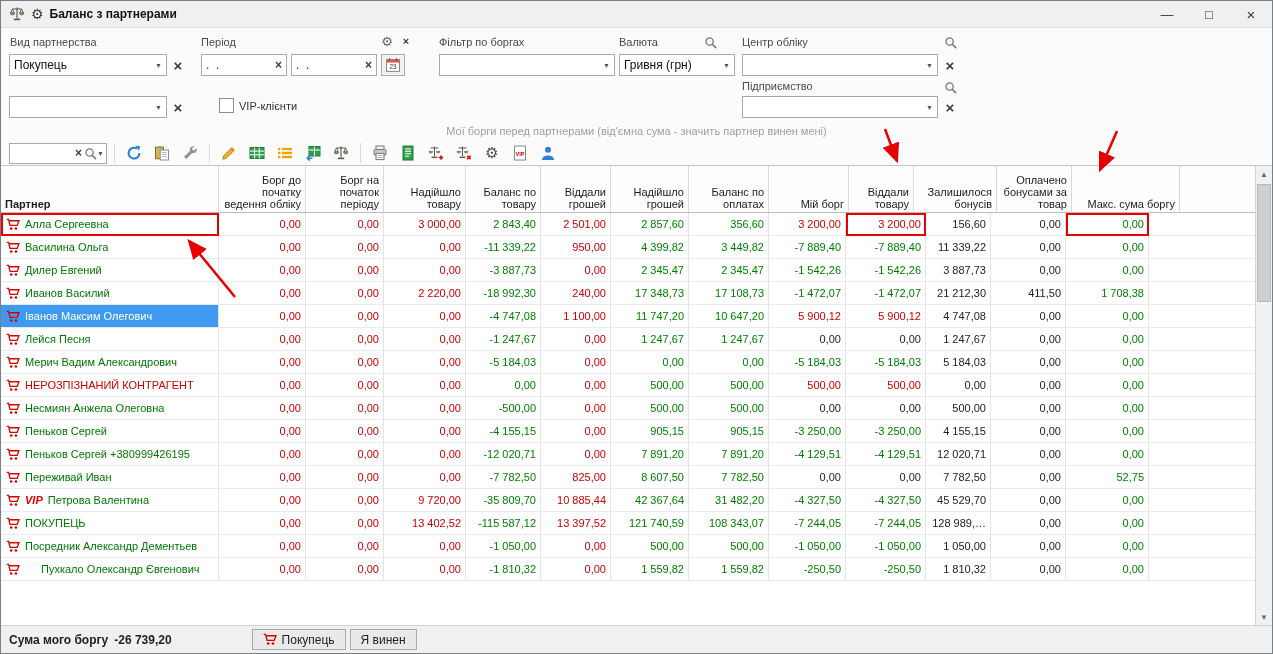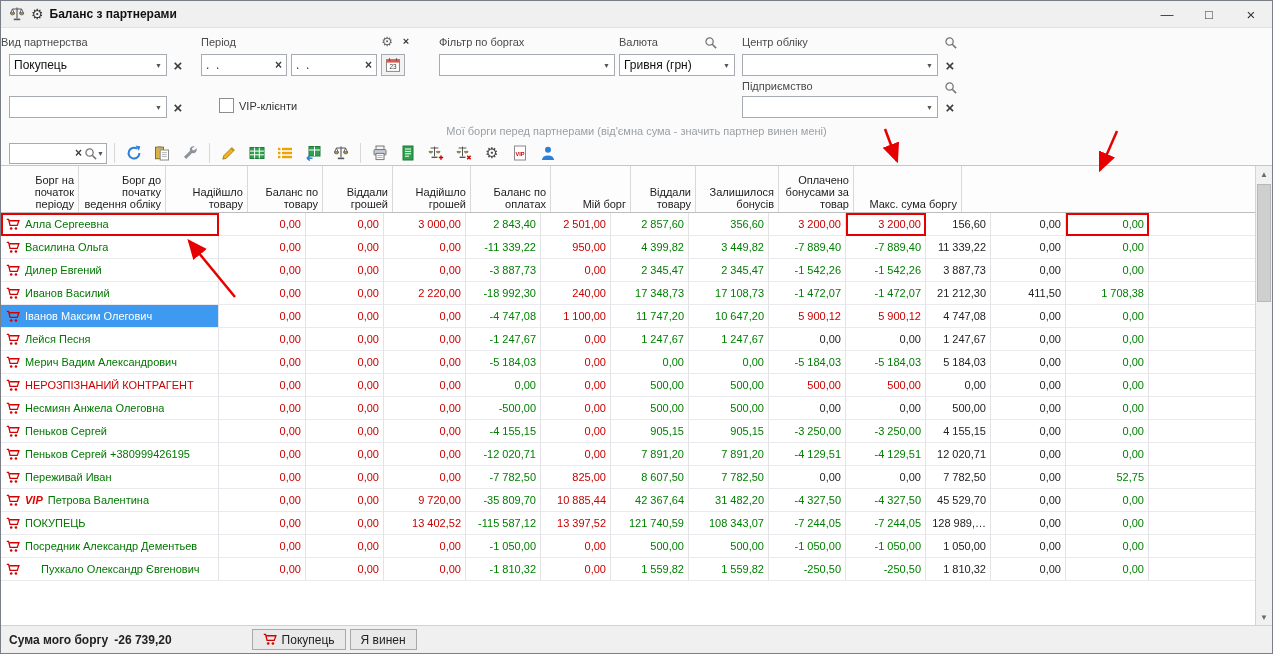--- a/index.html
+++ b/index.html
@@ -87,21 +87,21 @@
     <span class="gear" style="font-size:14px;color:#3a3a3a;">⚙</span>
     <span class="title">Баланс з партнерами</span>
     <div class="winbtns">
       <div class="winbtn">—</div>
       <div class="winbtn">□</div>
       <div class="winbtn close">×</div>
     </div>
   </div>
 
   <div class="filters">
-    <div class="flabel" style="left:0;top:8px">Вид партнерства</div>
+    <div class="flabel" style="left:9px;top:8px">Вид партнерства</div>
     <div class="combo" style="left:8px;top:26px;width:158px">
       <span class="val">Покупець</span>
       <span class="arr">▼</span>
     </div>
     <div class="xbtn" style="left:168px;top:26px">×</div>
 
     <div class="flabel" style="left:200px;top:8px">Період</div>
     <div class="iconbtn gear" style="left:377px;top:4px;font-size:13px">⚙</div>
     <div class="iconbtn" style="left:396px;top:4px;font-weight:bold;color:#3c3c3c">×</div>
     <div class="datefield" style="left:200px;top:26px;width:86px">
@@ -329,22 +329,23 @@
               <circle cx="8" cy="4.8" r="3" fill="#2e7fd6"></circle>
               <path d="M1.8 15a6.3 5.4 0 0 1 12.4 0z" fill="#2e7fd6"></path>
             </svg>
           </span>
         </div>
       </div>
   </div>
 
   <div class="grid">
     <div class="ghead" id="ghead">
+        <div class="hcell first" style="width: 218px;">Партнер</div>
+        <div class="hcell" style="width: 87px;">Борг до початку ведення обліку</div>
         <div class="hcell" style="width: 78px;">Борг на початок періоду</div>
-        <div class="hcell" style="width: 87px;">Борг до початку ведення обліку</div>
         <div class="hcell" style="width: 82px;">Надійшло товару</div>
         <div class="hcell" style="width: 75px;">Баланс по товару</div>
         <div class="hcell" style="width: 70px;">Віддали грошей</div>
         <div class="hcell" style="width: 78px;">Надійшло грошей</div>
         <div class="hcell" style="width: 80px;">Баланс по оплатах</div>
         <div class="hcell" style="width: 80px;">Мій борг</div>
         <div class="hcell" style="width: 65px;">Віддали товару</div>
         <div class="hcell" style="width: 83px;">Залишилося бонусів</div>
         <div class="hcell" style="width: 75px;">Оплачено бонусами за товар</div>
         <div class="hcell" style="width: 108px;">Макс. сума боргу</div>

